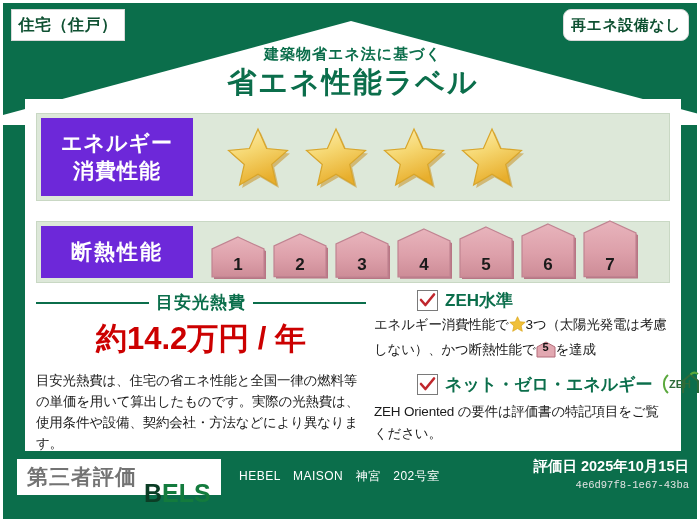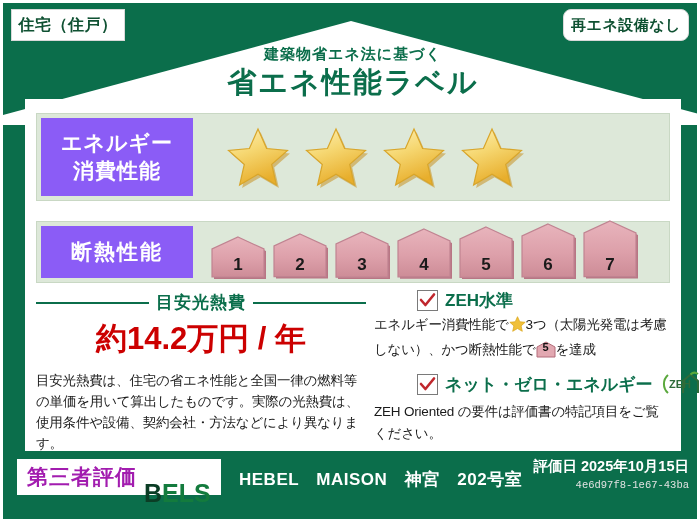--- a/index.html
+++ b/index.html
@@ -43,21 +43,21 @@
 
   
   .perf-row{
     position:absolute;left:33px;width:634px;
     background:#dde8d9;z-index:5;display:flex;align-items:center;
     border:1px solid #c9d8c4;box-sizing:border-box;
   }
   #row-energy{top:110px;height:88px;}
   #row-insul{top:218px;height:62px;}
   .perf-label{
-    background:#8b5cf6;color:#ffffff;font-weight:bold;
+    background:#6d28d9;color:#ffffff;font-weight:bold;
     display:flex;flex-direction:column;align-items:center;justify-content:center;
     height:calc(100% - 8px);margin:4px 0 4px 4px;box-sizing:border-box;
   }
   #label-energy{width:152px;font-size:21px;line-height:28px;letter-spacing:1px;}
   #label-insul{width:152px;font-size:21px;letter-spacing:2px;}
   .perf-body{flex:1;display:flex;align-items:center;height:100%;}
 
   
   #stars{display:flex;align-items:center;gap:8px;padding-left:30px;}
   .star-wrap{width:70px;height:68px;position:relative;}
@@ -119,26 +119,26 @@
 
   
   #footer{
     position:absolute;left:0;bottom:0;width:700px;height:72px;z-index:6;
     color:#ffffff;
   }
   #bels-box{
     position:absolute;left:14px;top:12px;height:36px;background:#ffffff;
     display:flex;align-items:center;padding:0 10px;box-sizing:border-box;
   }
-  #bels-jp{font-size:21px;font-weight:bold;color:#a21caf;letter-spacing:1px;}
+  #bels-jp{font-size:21px;font-weight:bold;color:#737373;letter-spacing:1px;}
   #bels-en{font-size:25px;font-weight:bold;color:#137b3d;margin-left:7px;letter-spacing:0px;margin-top:32px;}
   #bels-en .dark{color:#0b3d25;}
   #property{
-    position:absolute;left:236px;top:21px;font-size:17px;color:#ffffff;
-    letter-spacing:.5px;white-space:nowrap;font-weight:bold;
+    position:absolute;left:236px;top:21px;font-size:12px;color:#ffffff;
+    letter-spacing:.5px;white-space:nowrap;
   }
   #eval-date{
     position:absolute;right:14px;top:10px;text-align:right;
     font-size:14.5px;font-weight:bold;color:#ffffff;white-space:nowrap;
   }
   #eval-id{
     position:absolute;right:14px;top:32px;text-align:right;
     font-size:10.5px;color:#e2e2e2;font-family:"Liberation Mono","DejaVu Sans Mono",monospace;
   }
 </style>

